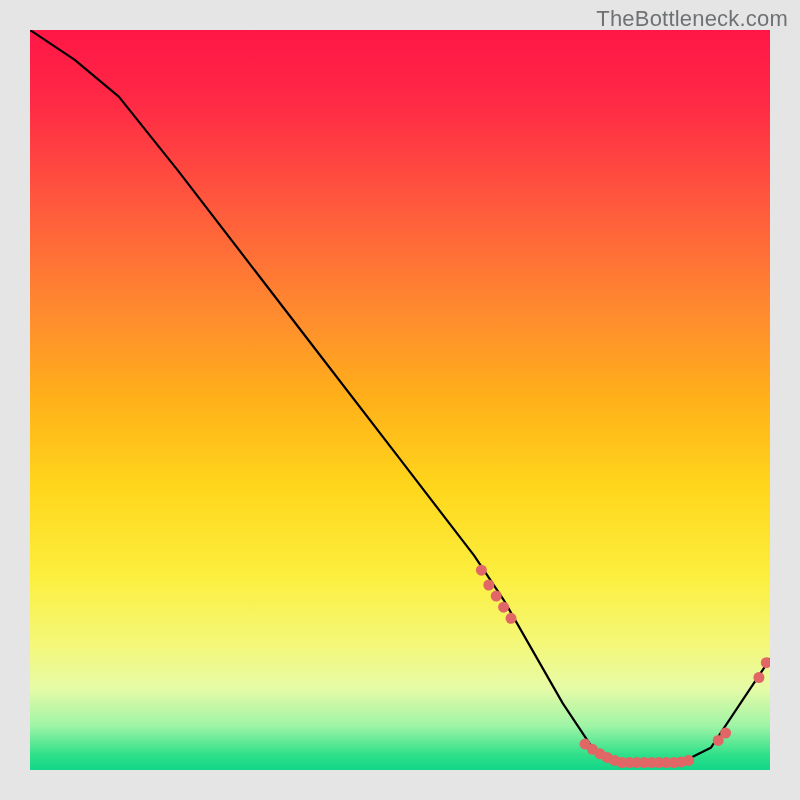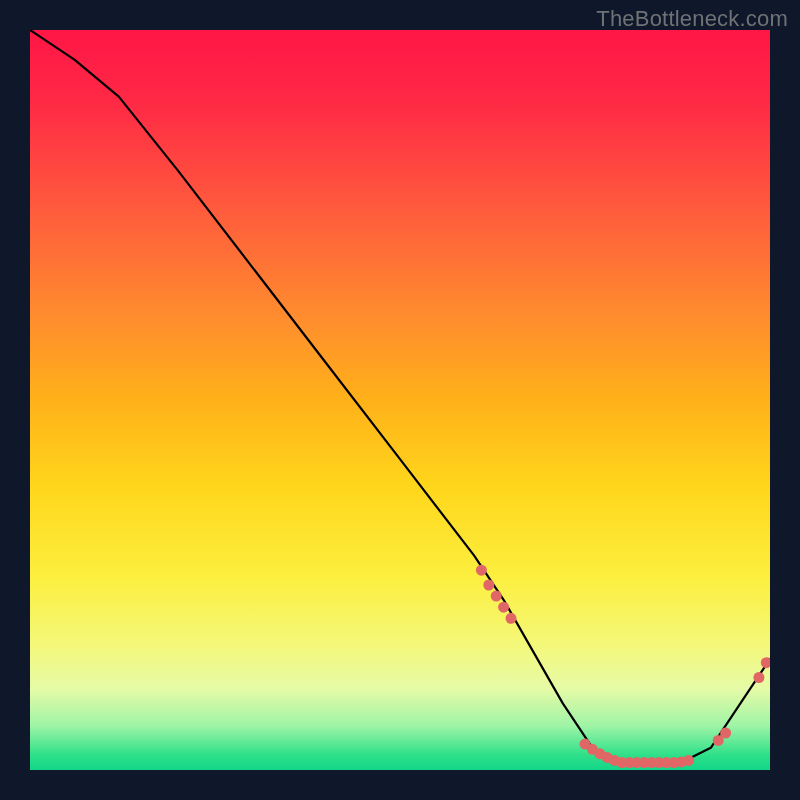--- a/index.html
+++ b/index.html
@@ -8,21 +8,21 @@
     width: 800px;
     height: 800px;
     overflow: hidden;
     background: #000;
     font-family: Arial, Helvetica, sans-serif;
   }
   .frame {
     position: relative;
     width: 800px;
     height: 800px;
-    background: #0f172a;
+    background: #e5e5e5;
   }
   .plot {
     position: absolute;
     left: 30px;
     top: 30px;
     width: 740px;
     height: 740px;
     
     background: linear-gradient(
       to bottom,

